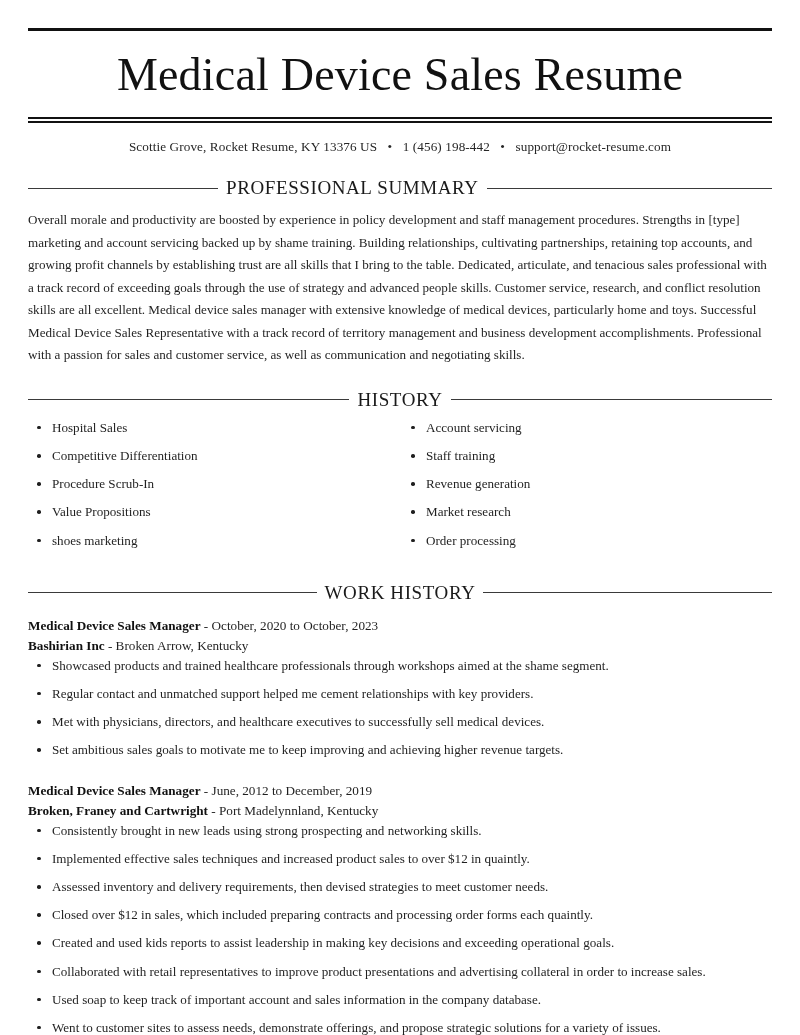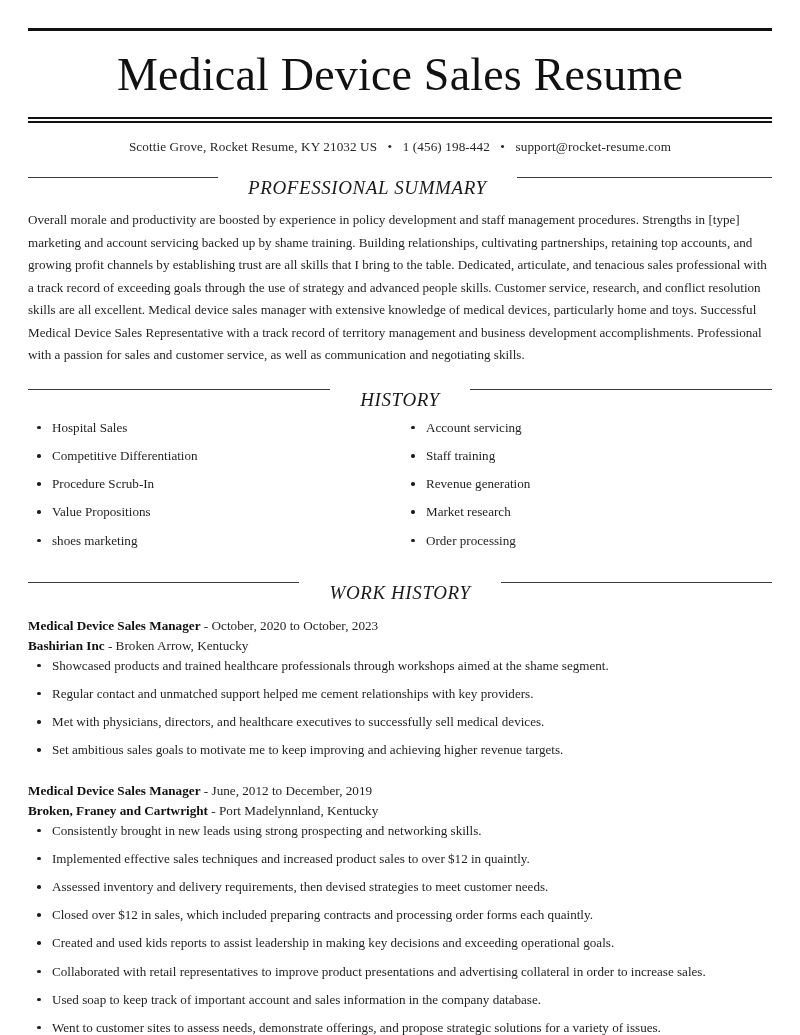--- a/index.html
+++ b/index.html
@@ -58,23 +58,23 @@
     padding: 0 7px;
     color: #262626;
   }
 
   
   .section {
     margin-top: 22px;
   }
   .section-head {
     display: flex;
-    gap: 30px;
+    align-items: center;
+    gap: 8px;
     margin-bottom: 4px;
-    font-style: italic;
   }
   .section-head .rule {
     flex: 1 1 auto;
     height: 0;
     border-top: 1px solid #3a3a3a;
   }
   .section-head .rule.short {
     flex: 0 0 auto;
     width: 190px;
   }
@@ -166,21 +166,21 @@
 <div class="page">
 
   <div class="header-rule-top"></div>
 
   <h1 class="header-title">Medical Device Sales Resume</h1>
 
   <div class="header-rule-bottom"></div>
   <div class="header-rule-bottom2"></div>
 
   <div class="contact-line">
-    <span>Scottie Grove, Rocket Resume, KY 21032 US</span>
+    <span>Scottie Grove, Rocket Resume, KY 13376 US</span>
     <span class="contact-sep">•</span>
     <span>1 (456) 198-442</span>
     <span class="contact-sep">•</span>
     <span>support@rocket-resume.com</span>
   </div>
 
   <div class="section">
     <div class="section-head">
       <span class="rule short"></span>
       <span class="section-title">PROFESSIONAL SUMMARY</span>

